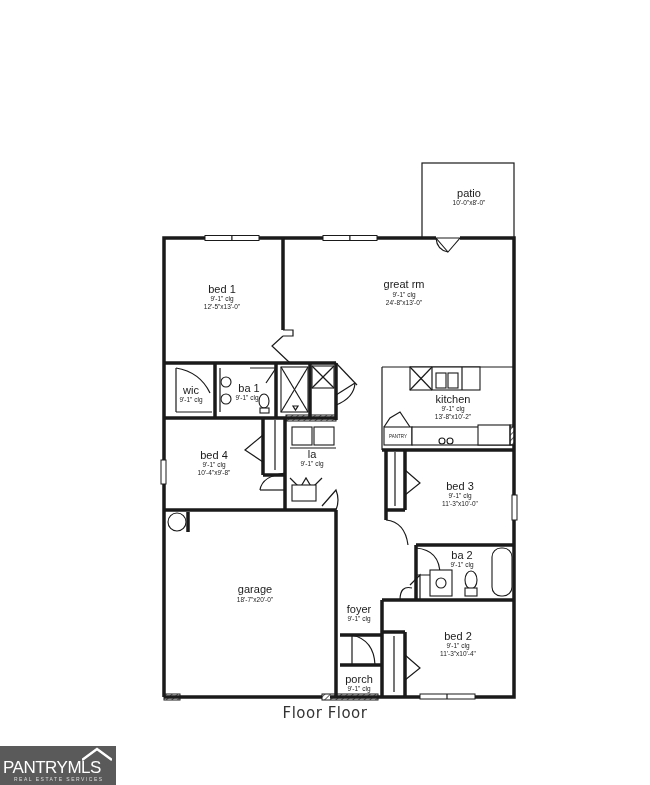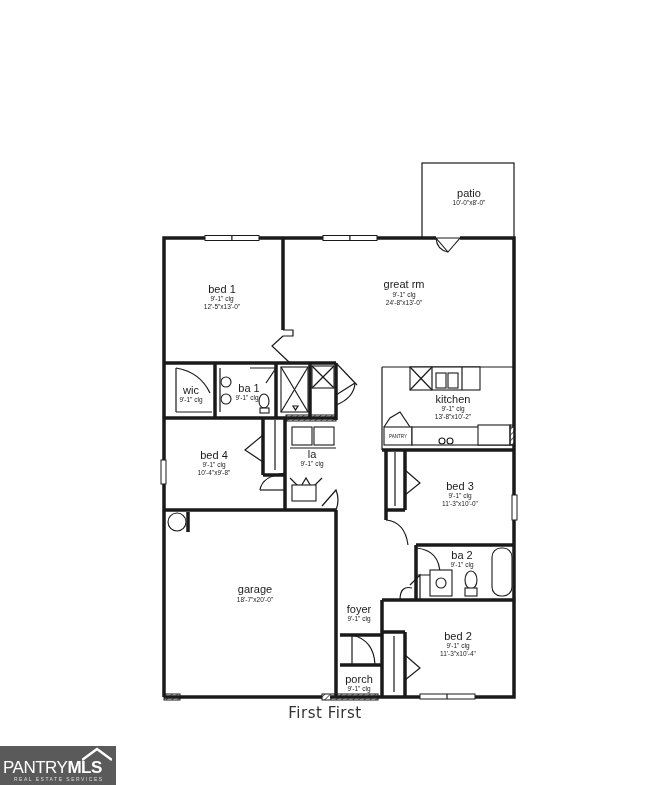--- a/index.html
+++ b/index.html
@@ -9,21 +9,21 @@
     .thin { fill: none; stroke: #1a1a1a; stroke-width: 1.2; }
     .fx { fill: #fff; stroke: #1a1a1a; stroke-width: 1.1; }
     .win { fill: #fff; stroke: #1a1a1a; stroke-width: 1; }
     .hatch { fill: url(#hatchPat); stroke: #1a1a1a; stroke-width: 1; }
     .lbl { font-family: "Liberation Sans", sans-serif; fill: #1a1a1a; text-anchor: middle; }
     .rn { font-size: 11px; }
     .rs { font-size: 6.5px; }
     .caption { position: absolute; left: 0; width: 650px; top: 704px; text-align: center; font-size: 15px; color: #333; letter-spacing: 0.5px; font-family: "DejaVu Sans", sans-serif; }
     .logo { position: absolute; left: 0; top: 746px; width: 116px; height: 39px; background: #5a5a5a; color: #fff; }
     .logo .brand { position: absolute; left: 3px; top: 12px; font-size: 17px; letter-spacing: -0.5px; font-family: "Liberation Sans", sans-serif; }
-    .logo .brand .mls { font-weight: bold; }
+    .logo .brand .mls { font-weight: normal; }
     .logo .sub { position: absolute; left: 14px; top: 30px; font-size: 5px; letter-spacing: 1.5px; color: #ddd; font-family: "Liberation Sans", sans-serif; }
     .logo .roof { position: absolute; left: 82px; top: 1px; }
   </style>
 </head>
 <body>
 
 <svg id="plan" viewBox="0 0 650 785" xmlns="http://www.w3.org/2000/svg">
   <defs>
     <pattern id="hatchPat" width="4" height="4" patternUnits="userSpaceOnUse" patternTransform="rotate(45)">
       <line x1="0" y1="0" x2="0" y2="4" stroke="#1a1a1a" stroke-width="1.4"></line>
@@ -232,21 +232,21 @@
     <text class="lbl rn" x="458" y="640">bed 2</text>
     <text class="lbl rs" x="458" y="648">9'-1" clg</text>
     <text class="lbl rs" x="458" y="656">11'-3"x10'-4"</text>
   </g>
   <g>
     <text class="lbl rn" x="359" y="683">porch</text>
     <text class="lbl rs" x="359" y="691">9'-1" clg</text>
   </g>
 </svg>
 
-<div class="caption">First First</div>
+<div class="caption">Floor Floor</div>
 
 <div class="logo">
   <svg class="roof" width="30" height="14">
     <polyline points="0,13 15,2 30,13" fill="none" stroke="#fff" stroke-width="2.5"></polyline>
   </svg>
   <div class="brand"><span>PANTRY</span><span class="mls">MLS</span></div>
   <div class="sub">REAL ESTATE SERVICES</div>
 </div>
 
 </body></html>

